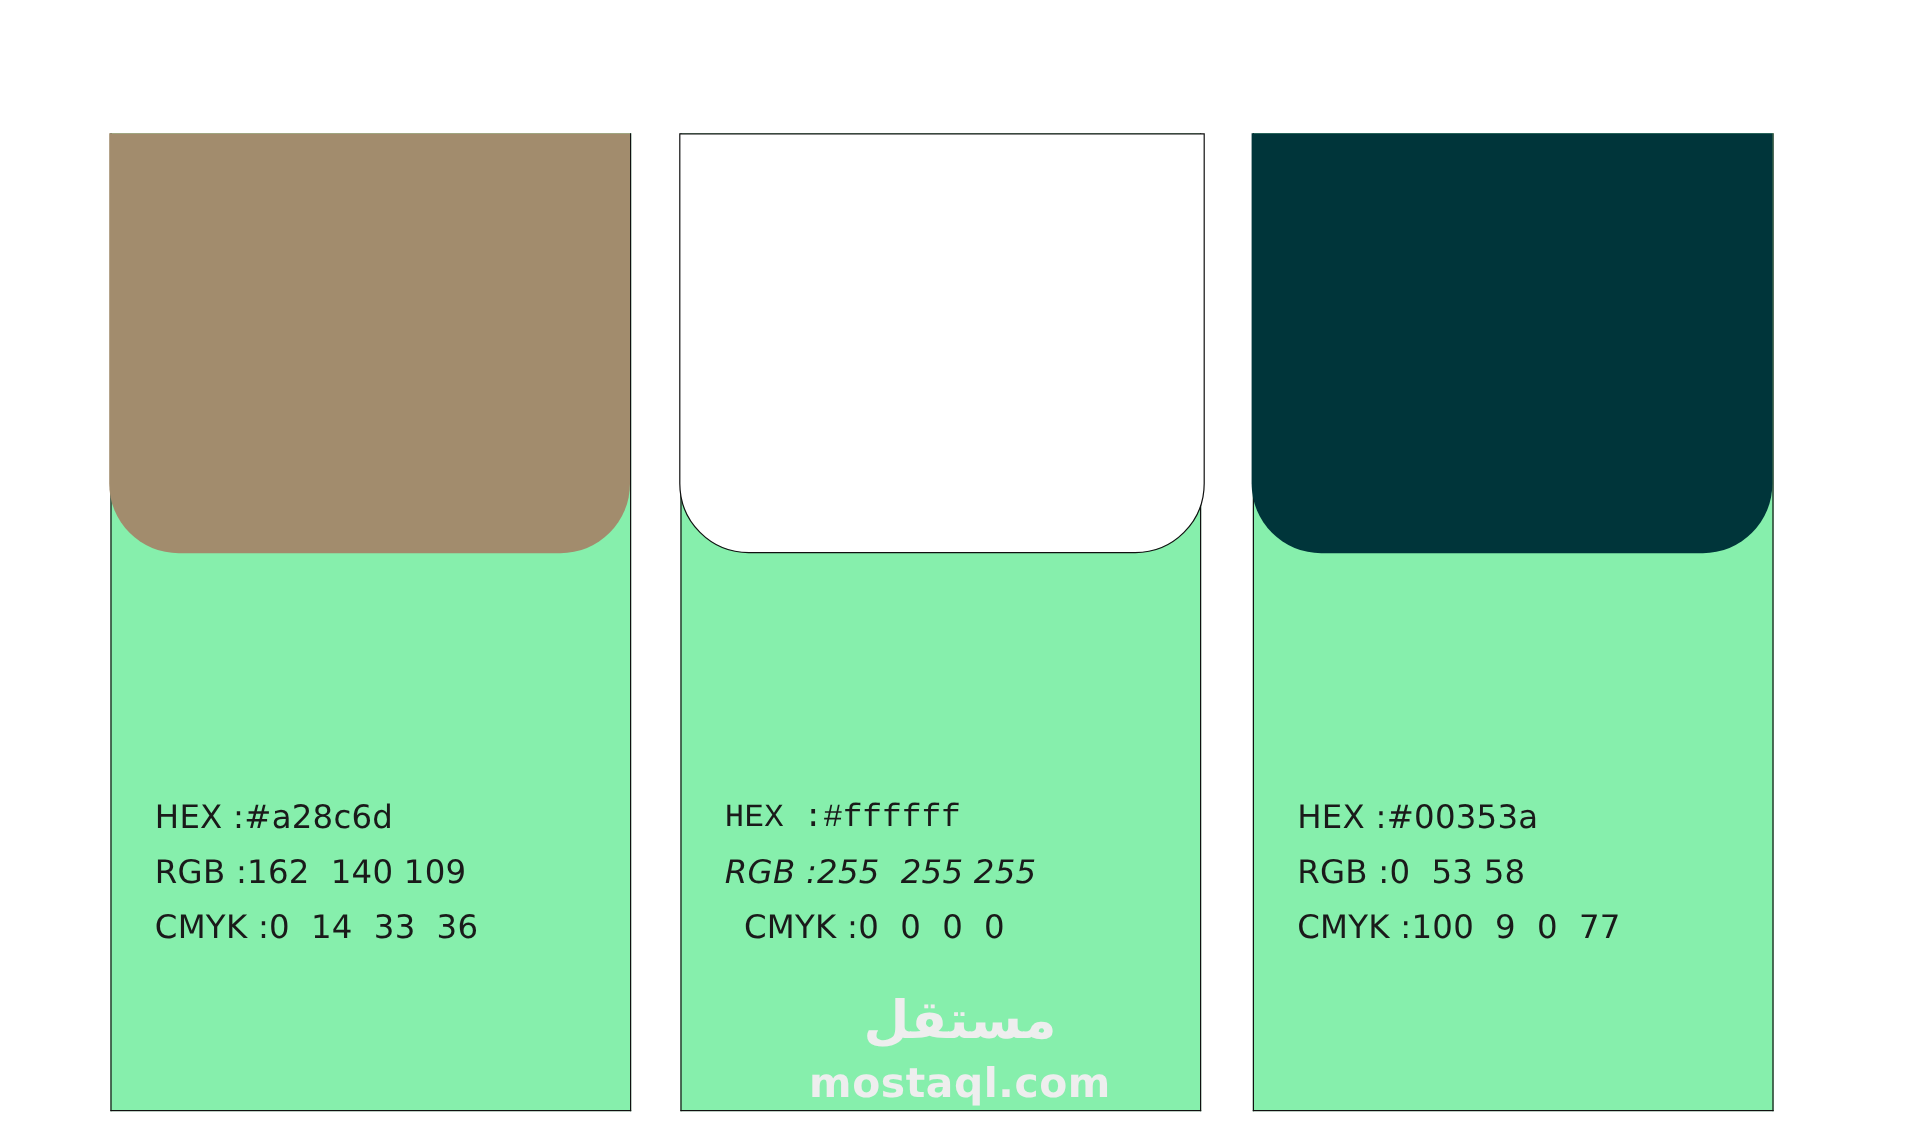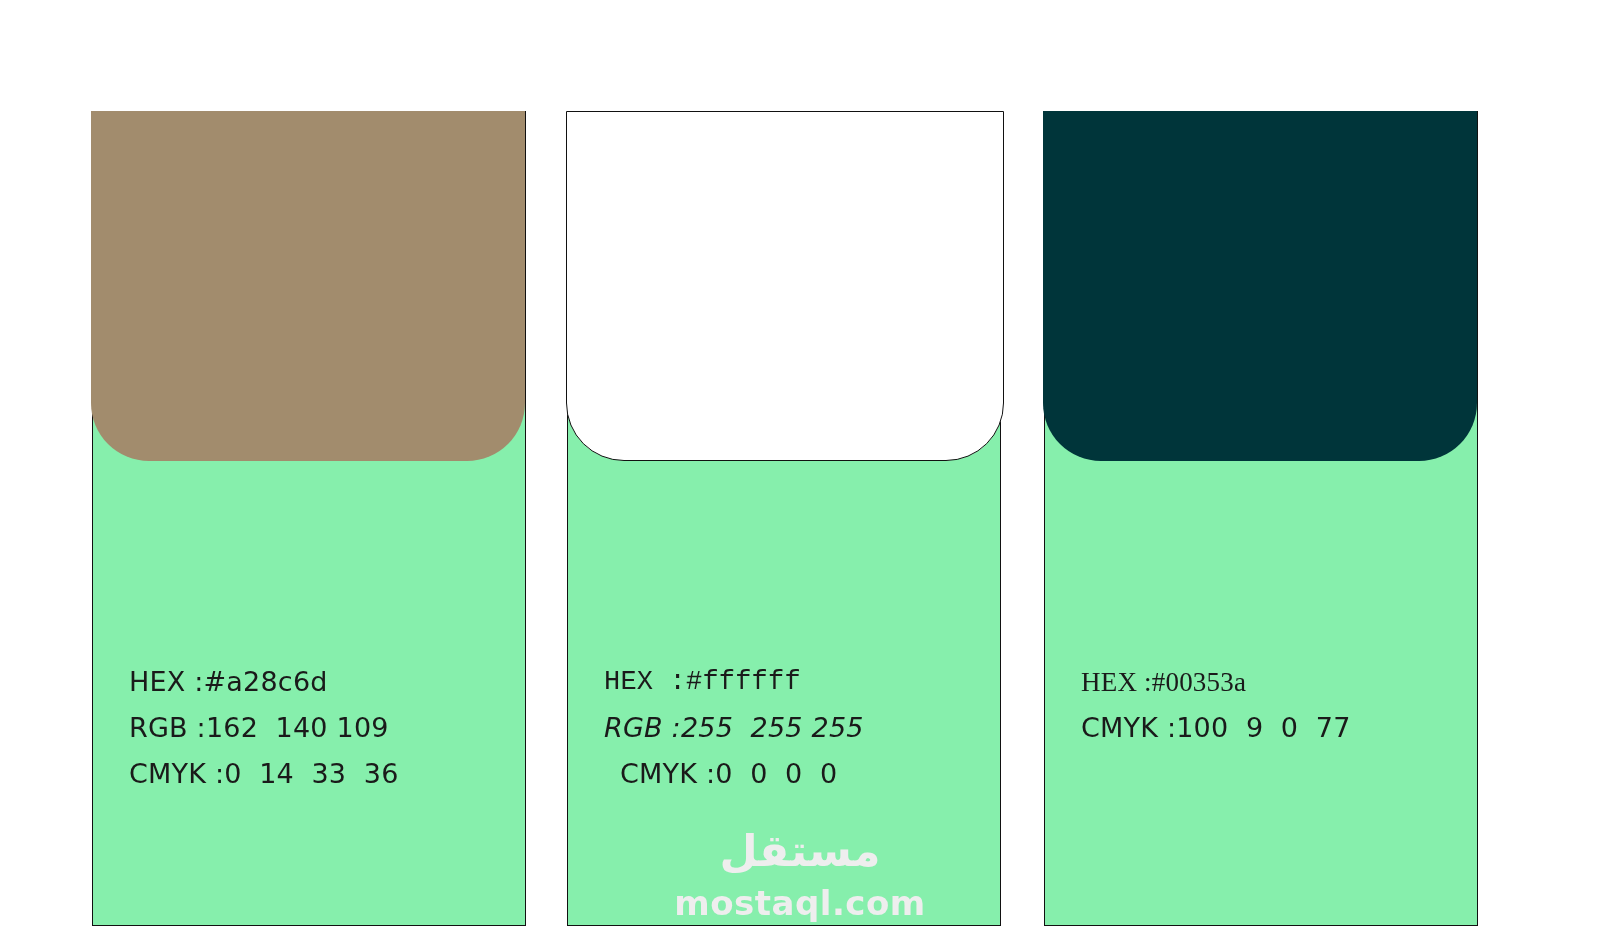--- a/index.html
+++ b/index.html
@@ -134,21 +134,22 @@
       <div class="spec-line" style="color: rgb(26, 26, 26); font-family: Liberation Mono, monospace;">HEX :#ffffff</div>
       <div class="spec-line" style="color: rgb(26, 26, 26); font-style: italic;">RGB :255  255 255</div>
       <div class="spec-line" style="color: rgb(26, 26, 26); margin-left: 16px;">CMYK :0  0  0  0</div>
     </div>
   </div>
 
   <div class="card c2" style="border-color: rgb(17, 17, 17);">
     <div class="card-top-rule"></div>
     <div class="swatch" style="background: rgb(0, 53, 58);"></div>
     <div class="specs">
-      <div class="spec-line" style="color: rgb(26, 26, 26); font-family: Liberation Serif, serif;">HEX :#00353a</div>
+      <div class="spec-line" style="color: rgb(26, 26, 26);">HEX :#00353a</div>
+      <div class="spec-line" style="color: rgb(26, 26, 26);">RGB :0  53 58</div>
       <div class="spec-line" style="color: rgb(26, 26, 26);">CMYK :100  9  0  77</div>
     </div>
   </div>
 
   <div id="watermark">
     <span class="wm-ar" style="color: rgb(238, 238, 238);">مستقل</span>
     <span class="wm-url" style="color: rgb(238, 238, 238);">mostaql.com</span>
   </div>
 
 </div>

